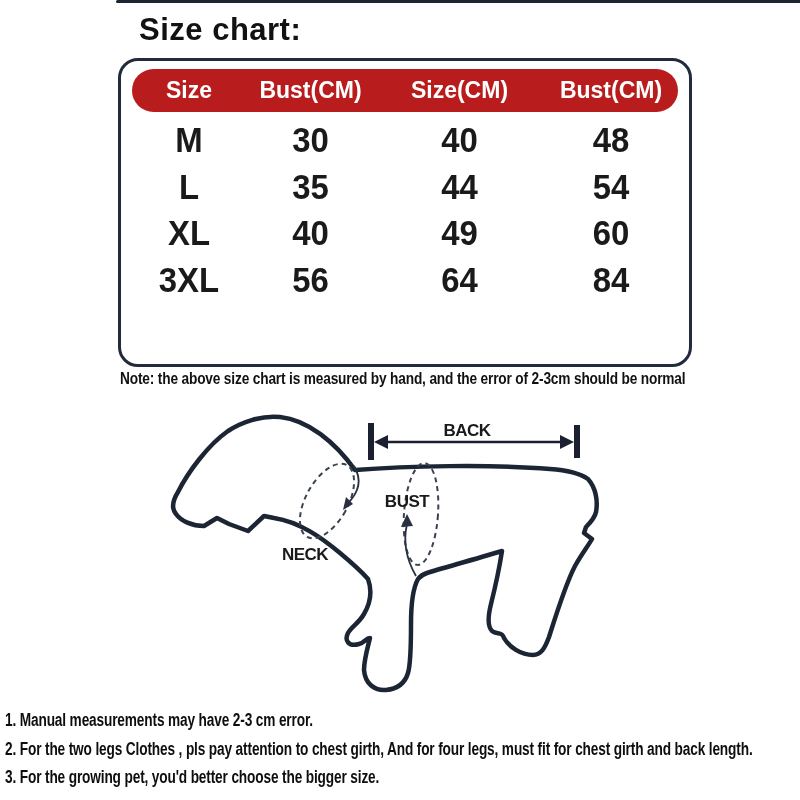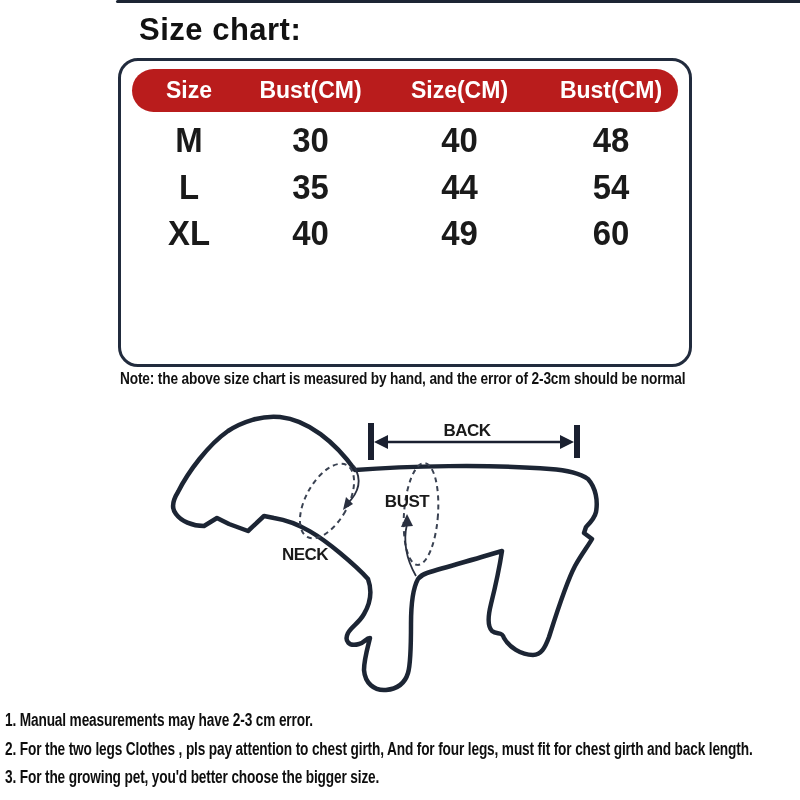--- a/index.html
+++ b/index.html
@@ -65,20 +65,26 @@
         <div class="td">35</div>
         <div class="td">44</div>
         <div class="td">54</div>
       </div>
       <div class="tr">
         <div class="td">XL</div>
         <div class="td">40</div>
         <div class="td">49</div>
         <div class="td">60</div>
       </div>
+      <div class="tr">
+        <div class="td">3XL</div>
+        <div class="td">56</div>
+        <div class="td">64</div>
+        <div class="td">84</div>
+      </div>
     </div>
   </div>
 
   <div class="note">Note: the above size chart is measured by hand, and the error of 2-3cm should be normal</div>
 
   <div class="dog">
     <svg viewBox="0 0 500 300" xmlns="http://www.w3.org/2000/svg">
 
       <path d="M205,70
            C 185,42 158,20 130,17

